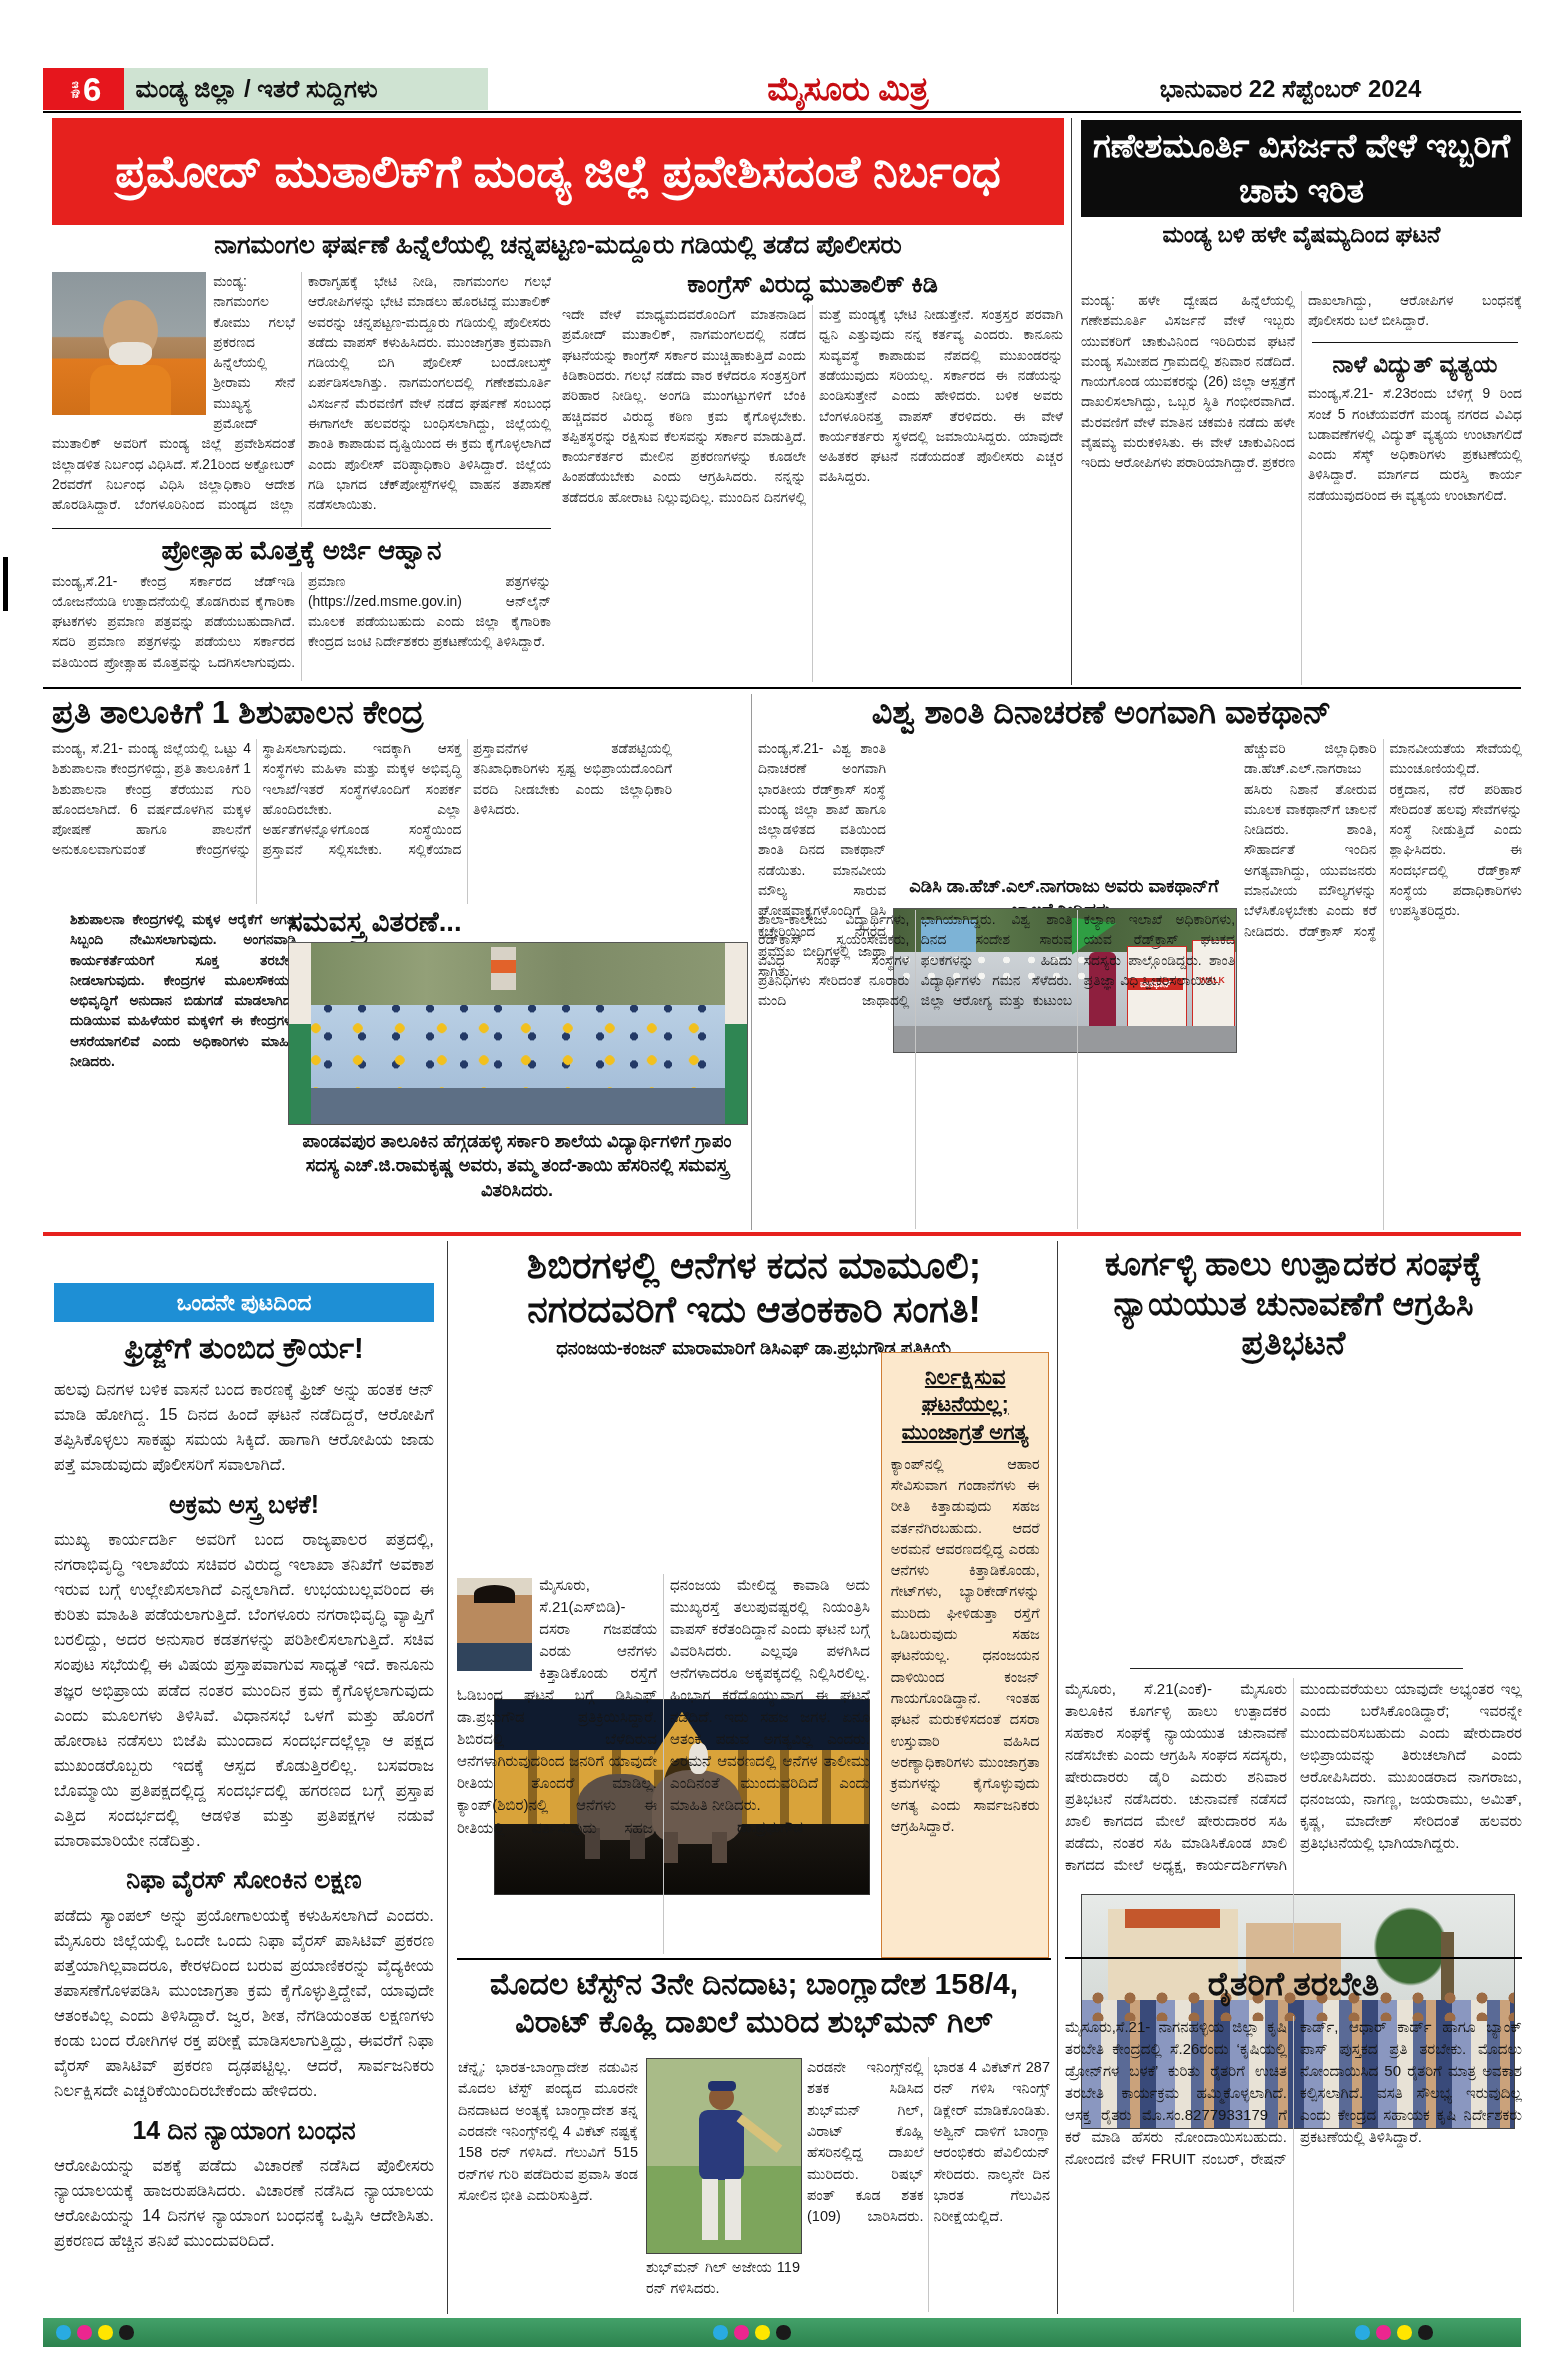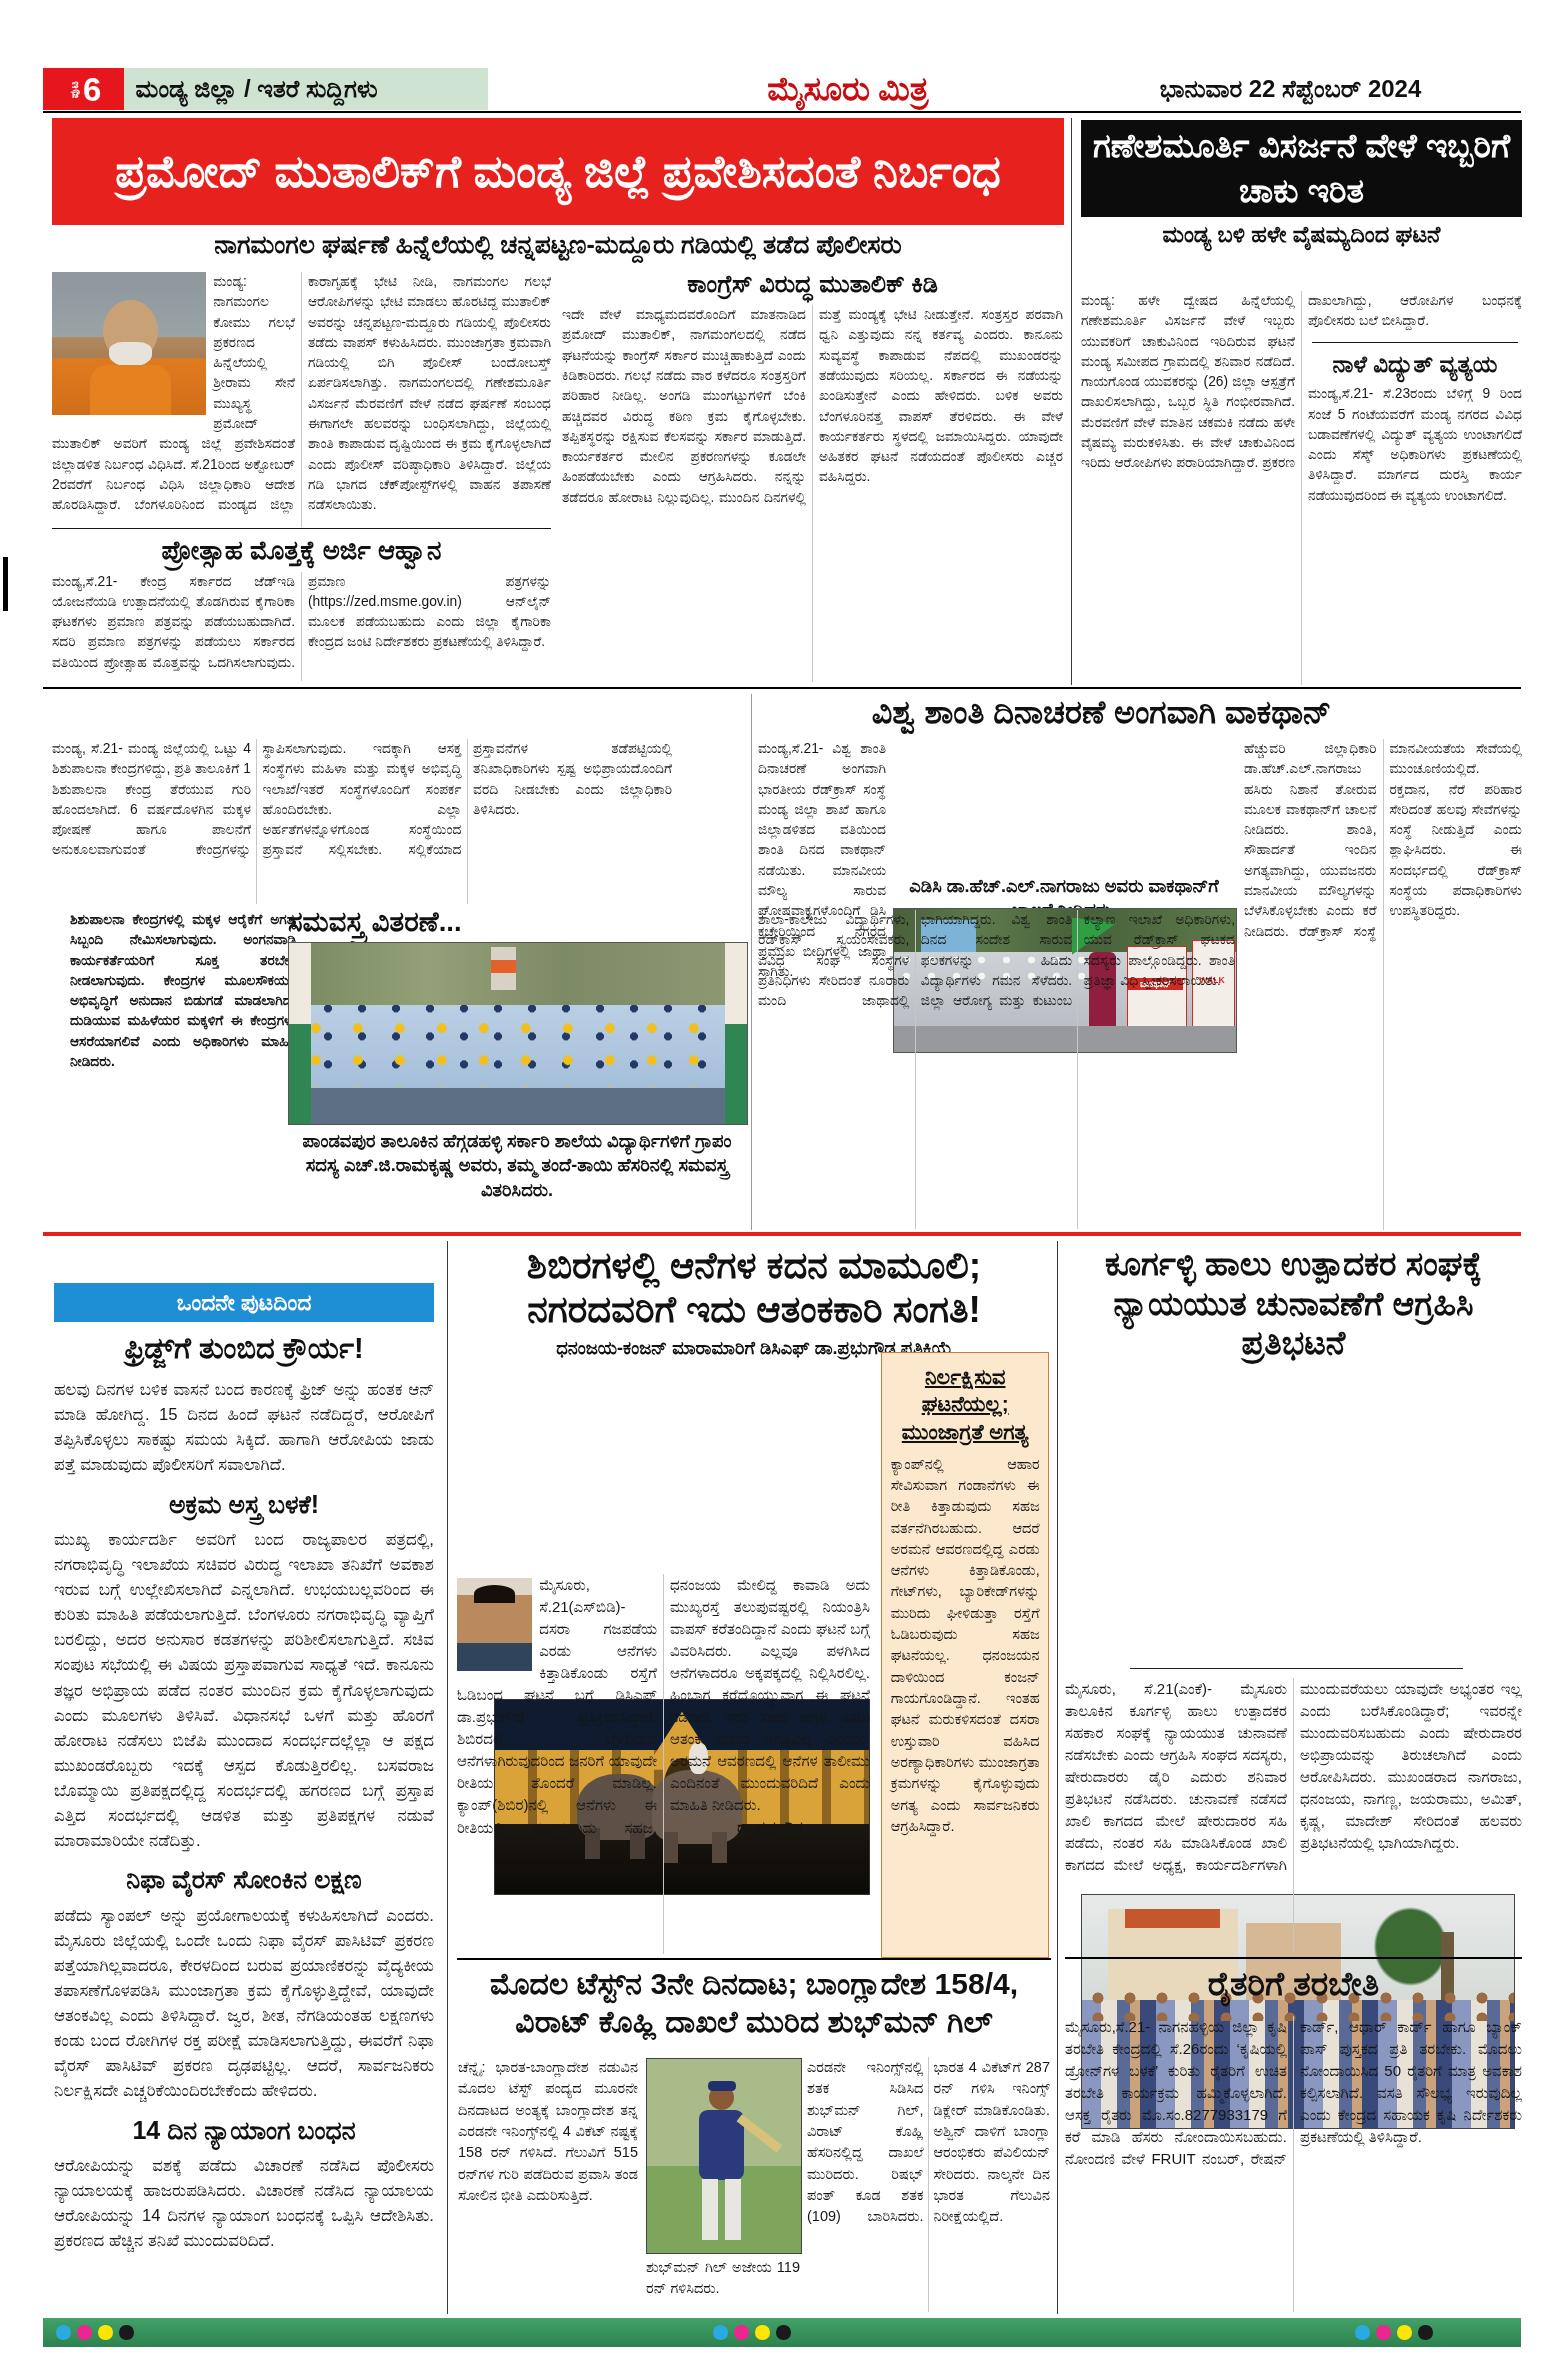--- a/index.html
+++ b/index.html
@@ -90,20 +90,21 @@
   <div class="abs clip" style="left:1081px;top:255px;width:441px;height:430px;">
     <div class="c2 bt" style="height:430px;margin-top:36px;">
       <span>ಮಂಡ್ಯ: ಹಳೇ ದ್ವೇಷದ ಹಿನ್ನೆಲೆಯಲ್ಲಿ ಗಣೇಶಮೂರ್ತಿ ವಿಸರ್ಜನೆ ವೇಳೆ ಇಬ್ಬರು ಯುವಕರಿಗೆ ಚಾಕುವಿನಿಂದ ಇರಿದಿರುವ ಘಟನೆ ಮಂಡ್ಯ ಸಮೀಪದ ಗ್ರಾಮದಲ್ಲಿ ಶನಿವಾರ ನಡೆದಿದೆ. ಗಾಯಗೊಂಡ ಯುವಕರನ್ನು (26) ಜಿಲ್ಲಾ ಆಸ್ಪತ್ರೆಗೆ ದಾಖಲಿಸಲಾಗಿದ್ದು, ಒಬ್ಬರ ಸ್ಥಿತಿ ಗಂಭೀರವಾಗಿದೆ. ಮೆರವಣಿಗೆ ವೇಳೆ ಮಾತಿನ ಚಕಮಕಿ ನಡೆದು ಹಳೇ ವೈಷಮ್ಯ ಮರುಕಳಿಸಿತು. ಈ ವೇಳೆ ಚಾಕುವಿನಿಂದ ಇರಿದು ಆರೋಪಿಗಳು ಪರಾರಿಯಾಗಿದ್ದಾರೆ. ಪ್ರಕರಣ ದಾಖಲಾಗಿದ್ದು, ಆರೋಪಿಗಳ ಬಂಧನಕ್ಕೆ ಪೊಲೀಸರು ಬಲೆ ಬೀಸಿದ್ದಾರೆ.</span>
       <div class="crosshead">ನಾಳೆ ವಿದ್ಯುತ್ ವ್ಯತ್ಯಯ</div>
       <span>ಮಂಡ್ಯ,ಸೆ.21- ಸೆ.23ರಂದು ಬೆಳಿಗ್ಗೆ 9 ರಿಂದ ಸಂಜೆ 5 ಗಂಟೆಯವರೆಗೆ ಮಂಡ್ಯ ನಗರದ ವಿವಿಧ ಬಡಾವಣೆಗಳಲ್ಲಿ ವಿದ್ಯುತ್ ವ್ಯತ್ಯಯ ಉಂಟಾಗಲಿದೆ ಎಂದು ಸೆಸ್ಕ್ ಅಧಿಕಾರಿಗಳು ಪ್ರಕಟಣೆಯಲ್ಲಿ ತಿಳಿಸಿದ್ದಾರೆ. ಮಾರ್ಗದ ದುರಸ್ತಿ ಕಾರ್ಯ ನಡೆಯುವುದರಿಂದ ಈ ವ್ಯತ್ಯಯ ಉಂಟಾಗಲಿದೆ.</span>
     </div>
   </div>
 
   <div class="abs hrule" style="left:43px;top:687px;width:1478px;height:2.2px;"></div>
 
+  <div class="abs bold" style="left:52px;top:694px;width:616px;font-size:32px;">ಪ್ರತಿ ತಾಲೂಕಿಗೆ 1 ಶಿಶುಪಾಲನ ಕೇಂದ್ರ</div>
   <div class="abs bold center" style="left:681px;top:694px;width:841px;font-size:32px;">ವಿಶ್ವ ಶಾಂತಿ ದಿನಾಚರಣೆ ಅಂಗವಾಗಿ ವಾಕಥಾನ್</div>
 
   <div class="abs c3 bt clip" style="left:52px;top:739px;width:620px;height:165px;">ಮಂಡ್ಯ, ಸೆ.21- ಮಂಡ್ಯ ಜಿಲ್ಲೆಯಲ್ಲಿ ಒಟ್ಟು 4 ಶಿಶುಪಾಲನಾ ಕೇಂದ್ರಗಳಿದ್ದು, ಪ್ರತಿ ತಾಲೂಕಿಗೆ 1 ಶಿಶುಪಾಲನಾ ಕೇಂದ್ರ ತೆರೆಯುವ ಗುರಿ ಹೊಂದಲಾಗಿದೆ. 6 ವರ್ಷದೊಳಗಿನ ಮಕ್ಕಳ ಪೋಷಣೆ ಹಾಗೂ ಪಾಲನೆಗೆ ಅನುಕೂಲವಾಗುವಂತೆ ಕೇಂದ್ರಗಳನ್ನು ಸ್ಥಾಪಿಸಲಾಗುವುದು. ಇದಕ್ಕಾಗಿ ಆಸಕ್ತ ಸಂಸ್ಥೆಗಳು ಮಹಿಳಾ ಮತ್ತು ಮಕ್ಕಳ ಅಭಿವೃದ್ಧಿ ಇಲಾಖೆ/ಇತರೆ ಸಂಸ್ಥೆಗಳೊಂದಿಗೆ ಸಂಪರ್ಕ ಹೊಂದಿರಬೇಕು. ಎಲ್ಲಾ ಅರ್ಹತೆಗಳನ್ನೊಳಗೊಂಡ ಸಂಸ್ಥೆಯಿಂದ ಪ್ರಸ್ತಾವನೆ ಸಲ್ಲಿಸಬೇಕು. ಸಲ್ಲಿಕೆಯಾದ ಪ್ರಸ್ತಾವನೆಗಳ ತಡೆಪಟ್ಟಿಯಲ್ಲಿ ತನಿಖಾಧಿಕಾರಿಗಳು ಸ್ಪಷ್ಟ ಅಭಿಪ್ರಾಯದೊಂದಿಗೆ ವರದಿ ನೀಡಬೇಕು ಎಂದು ಜಿಲ್ಲಾಧಿಕಾರಿ ತಿಳಿಸಿದರು.</div>
   <div class="abs bt clip" style="left:70px;top:910px;width:226px;height:317px;font-weight:bold;">ಶಿಶುಪಾಲನಾ ಕೇಂದ್ರಗಳಲ್ಲಿ ಮಕ್ಕಳ ಆರೈಕೆಗೆ ಅಗತ್ಯ ಸಿಬ್ಬಂದಿ ನೇಮಿಸಲಾಗುವುದು. ಅಂಗನವಾಡಿ ಕಾರ್ಯಕರ್ತೆಯರಿಗೆ ಸೂಕ್ತ ತರಬೇತಿ ನೀಡಲಾಗುವುದು. ಕೇಂದ್ರಗಳ ಮೂಲಸೌಕರ್ಯ ಅಭಿವೃದ್ಧಿಗೆ ಅನುದಾನ ಬಿಡುಗಡೆ ಮಾಡಲಾಗಿದೆ. ದುಡಿಯುವ ಮಹಿಳೆಯರ ಮಕ್ಕಳಿಗೆ ಈ ಕೇಂದ್ರಗಳು ಆಸರೆಯಾಗಲಿವೆ ಎಂದು ಅಧಿಕಾರಿಗಳು ಮಾಹಿತಿ ನೀಡಿದರು.</div>
 
   <div class="abs bold" style="left:288px;top:906px;width:458px;font-size:27.5px;">ಸಮವಸ್ತ್ರ ವಿತರಣೆ...</div>
   <div class="abs photo" style="left:288px;top:942px;width:458px;height:181px;border:0.7px solid #555;">
     <span style="left:0;top:0;width:100%;height:34%;background:linear-gradient(90deg,#77895f,#93a078 30%,#7d8a66 60%,#8d9a74);"></span>
     <span style="left:0;top:34%;width:100%;height:46%;background:linear-gradient(180deg,#b9cfe4,#a6bfd9);"></span>
     <span style="left:0;top:34%;width:100%;height:46%;background-image:radial-gradient(circle 5px,#f2c01d 92%,transparent 100%),radial-gradient(circle 4.3px,#243a66 92%,transparent 100%);background-size:42px 32px,34px 28px;background-position:5.8px 7.2px,22px 17.4px;"></span>

